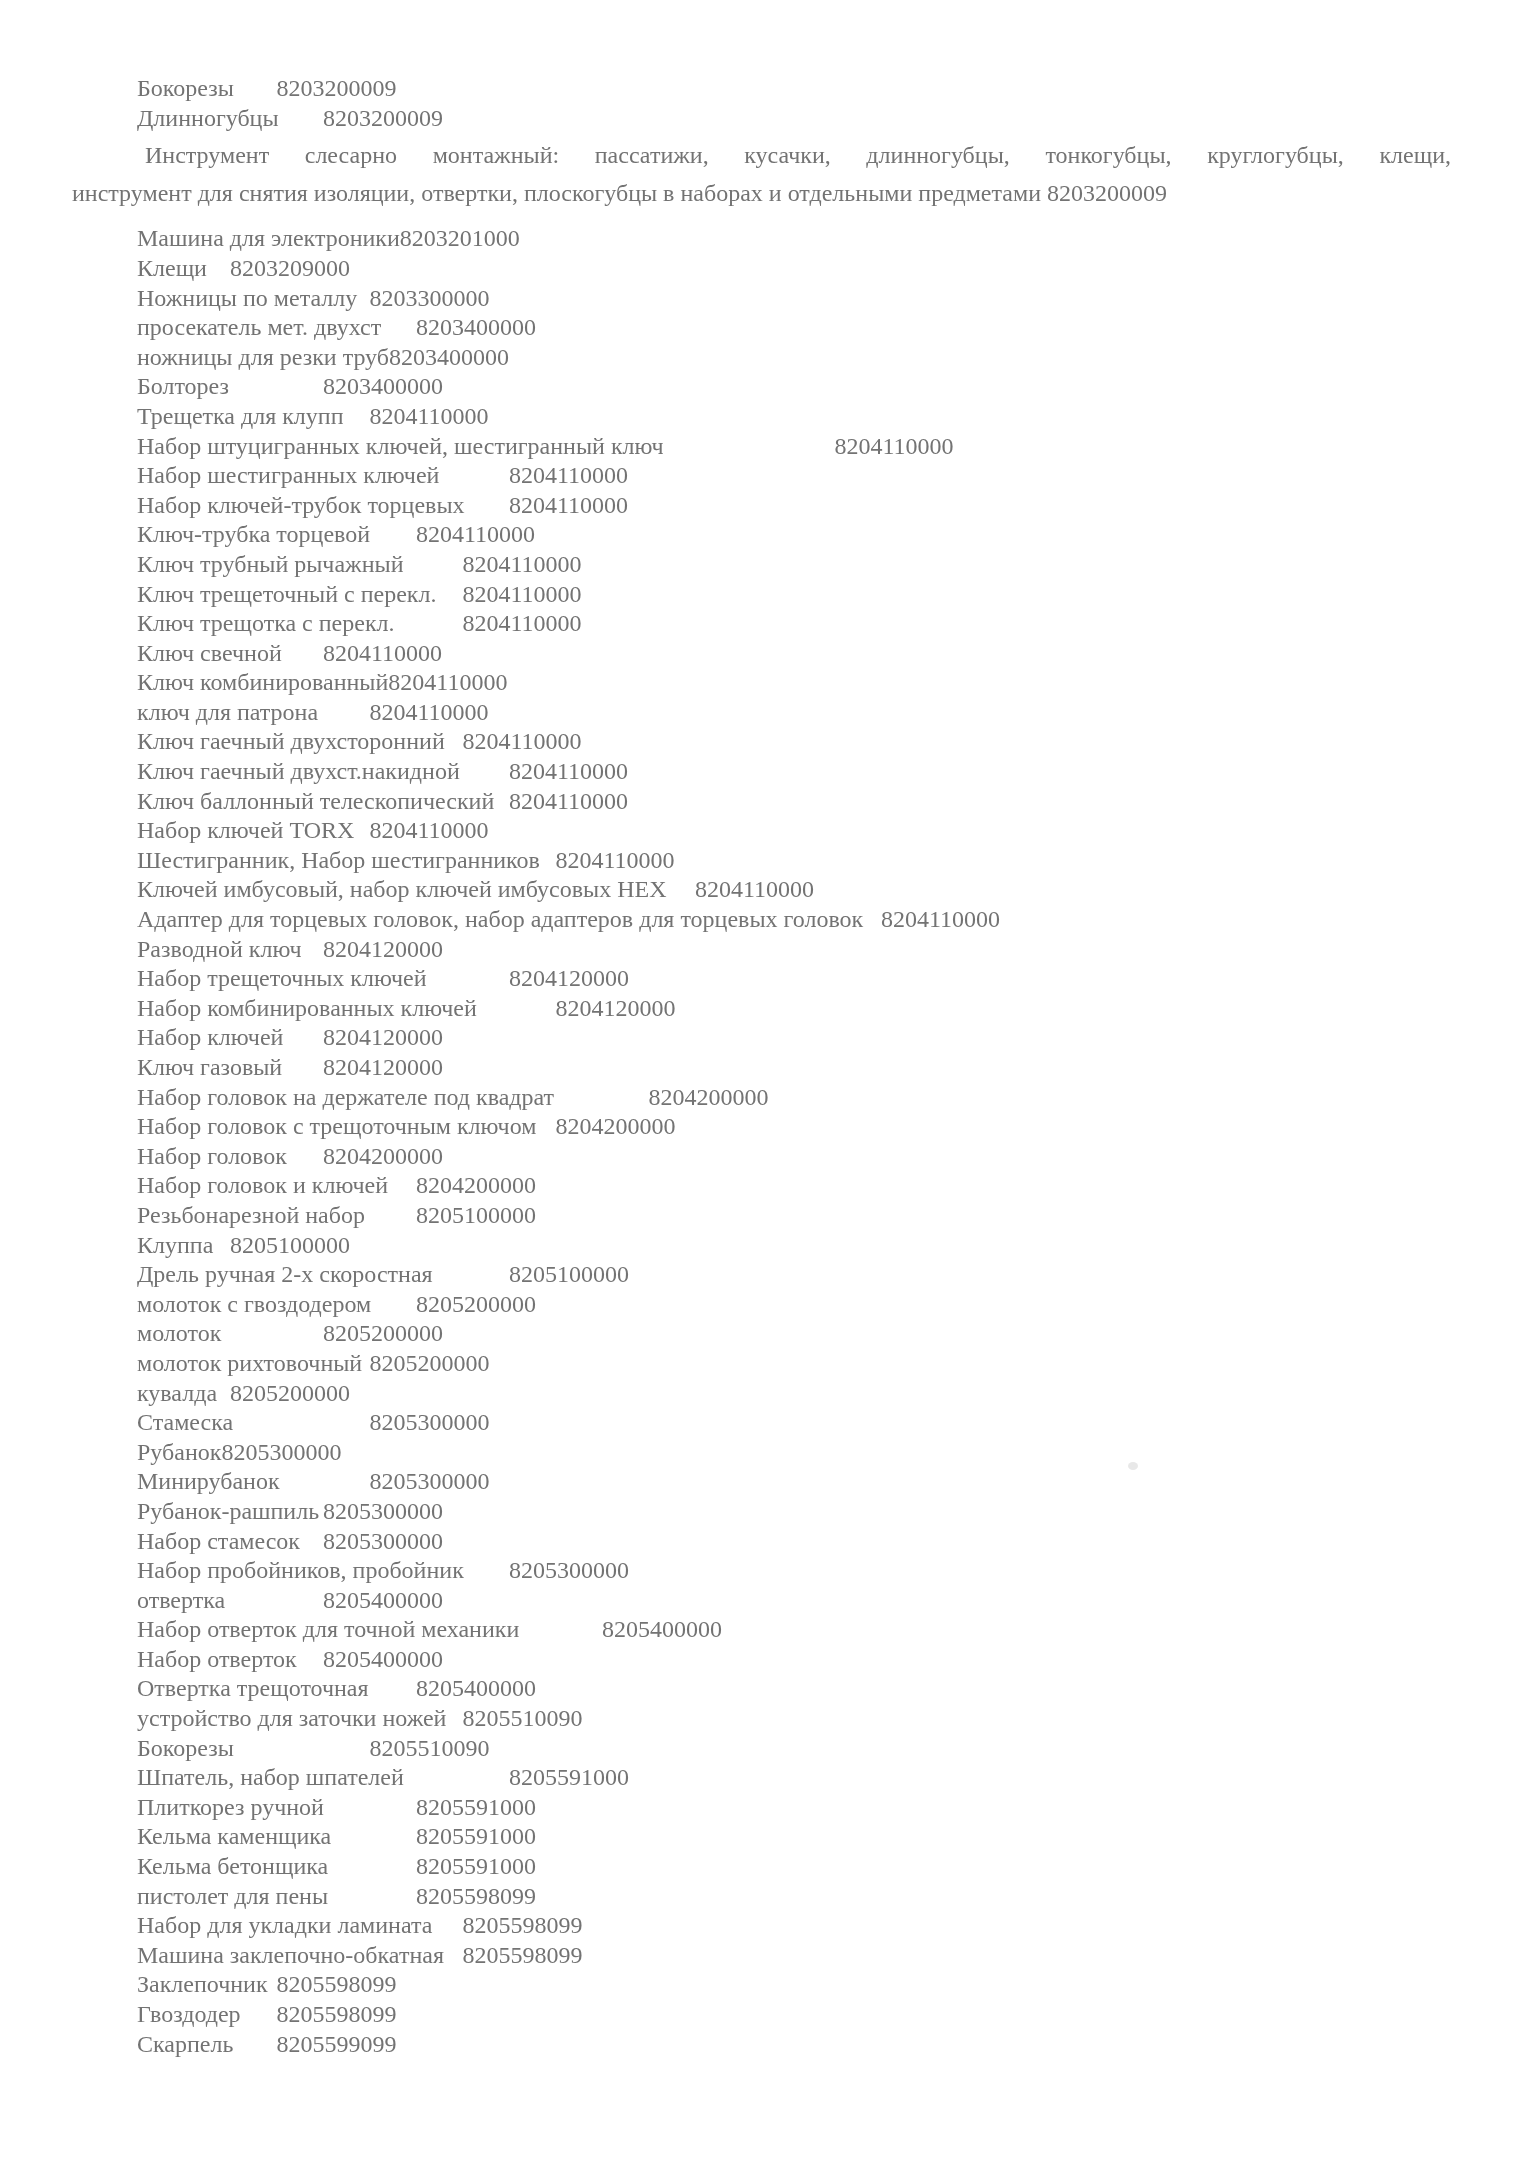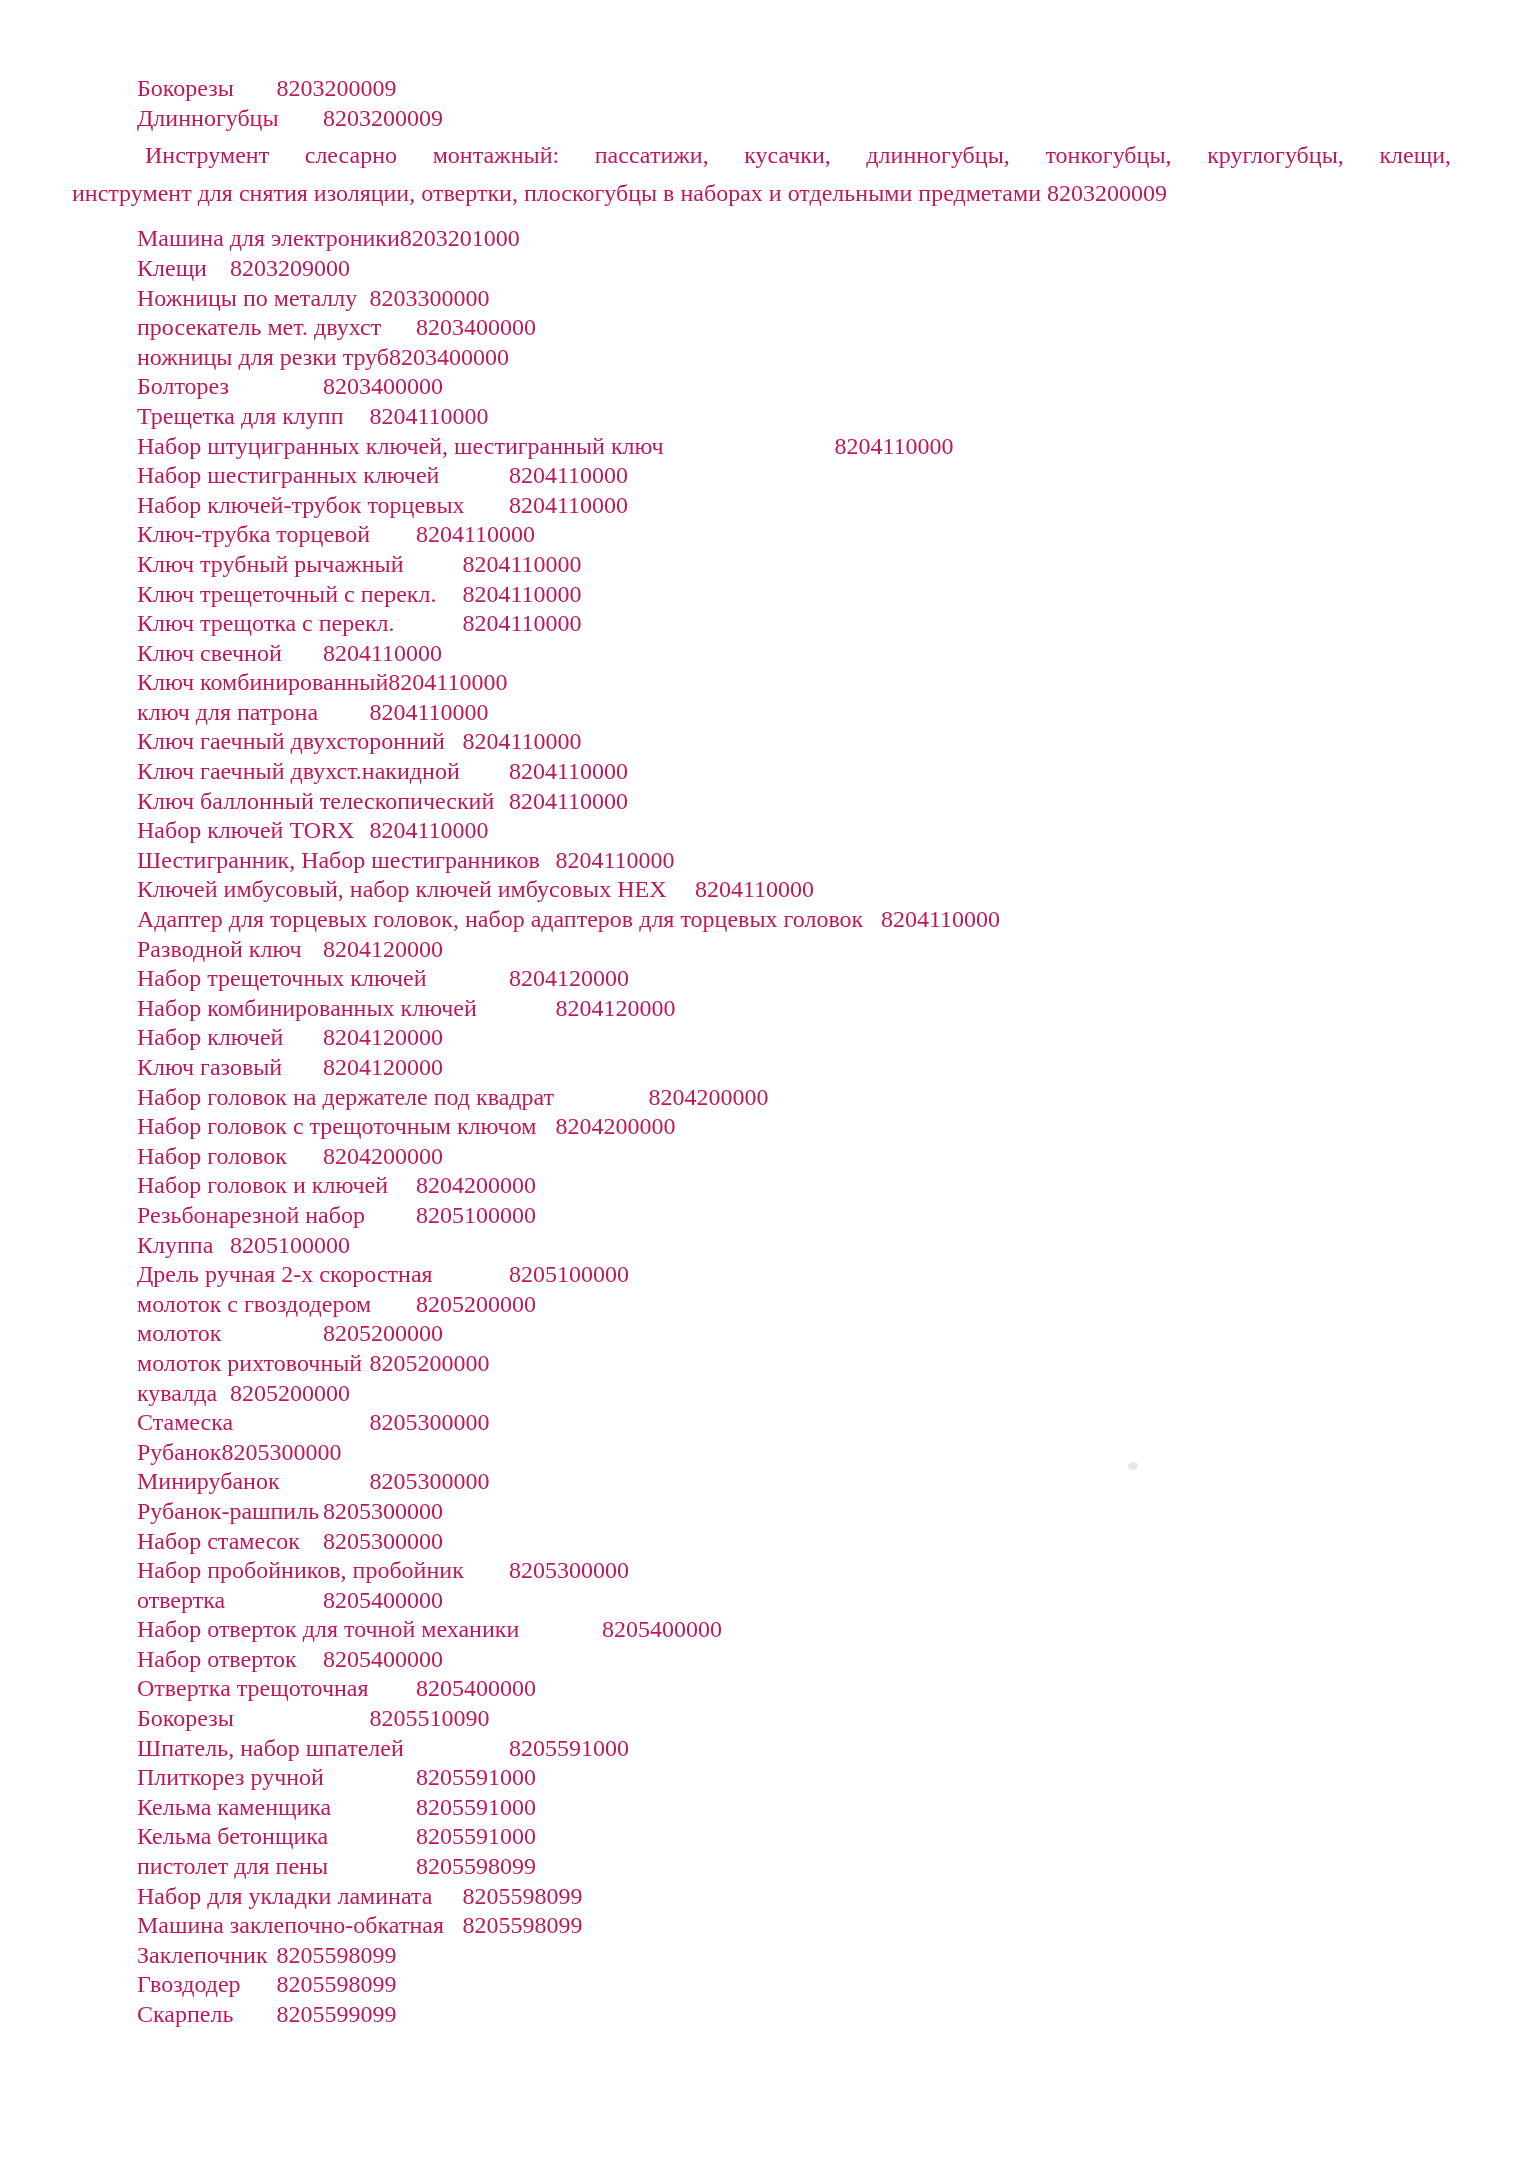--- a/index.html
+++ b/index.html
@@ -5,21 +5,21 @@
   html, body { margin: 0; padding: 0; background: #ffffff; }
   .page {
     position: relative;
     width: 1525px;
     height: 2158px;
     background: #ffffff;
     box-sizing: border-box;
     padding: 74px 66px 0 137px;
     font-family: "Liberation Serif", "DejaVu Serif", serif;
     font-size: 24px;
-    color: #be185d;
+    color: #737373;
     overflow: hidden;
   }
   .line {
     white-space: pre;
     tab-size: 46.5px;
     -moz-tab-size: 46.5px;
     height: 29.6px;
     line-height: 29.6px;
   }
   .para-line1 {
@@ -101,20 +101,21 @@
       <div class="line"><span>Стамеска</span><span>			</span><span>8205300000</span></div>
       <div class="line"><span>Рубанок</span><span>8205300000</span></div>
       <div class="line"><span>Минирубанок</span><span>		</span><span>8205300000</span></div>
       <div class="line"><span>Рубанок-рашпиль</span><span>	</span><span>8205300000</span></div>
       <div class="line"><span>Набор стамесок</span><span>	</span><span>8205300000</span></div>
       <div class="line"><span>Набор пробойников, пробойник</span><span>	</span><span>8205300000</span></div>
       <div class="line"><span>отвертка</span><span>			</span><span>8205400000</span></div>
       <div class="line"><span>Набор отверток для точной механики</span><span>		</span><span>8205400000</span></div>
       <div class="line"><span>Набор отверток</span><span>	</span><span>8205400000</span></div>
       <div class="line"><span>Отвертка трещоточная</span><span>	</span><span>8205400000</span></div>
+      <div class="line"><span>устройство для заточки ножей</span><span>	</span><span>8205510090</span></div>
       <div class="line"><span>Бокорезы</span><span>			</span><span>8205510090</span></div>
       <div class="line"><span>Шпатель, набор шпателей</span><span>			</span><span>8205591000</span></div>
       <div class="line"><span>Плиткорез ручной</span><span>		</span><span>8205591000</span></div>
       <div class="line"><span>Кельма каменщика</span><span>		</span><span>8205591000</span></div>
       <div class="line"><span>Кельма бетонщика</span><span>		</span><span>8205591000</span></div>
       <div class="line"><span>пистолет для пены</span><span>		</span><span>8205598099</span></div>
       <div class="line"><span>Набор для укладки ламината</span><span>	</span><span>8205598099</span></div>
       <div class="line"><span>Машина заклепочно-обкатная</span><span>	</span><span>8205598099</span></div>
       <div class="line"><span>Заклепочник</span><span>	</span><span>8205598099</span></div>
       <div class="line"><span>Гвоздодер</span><span>	</span><span>8205598099</span></div>

